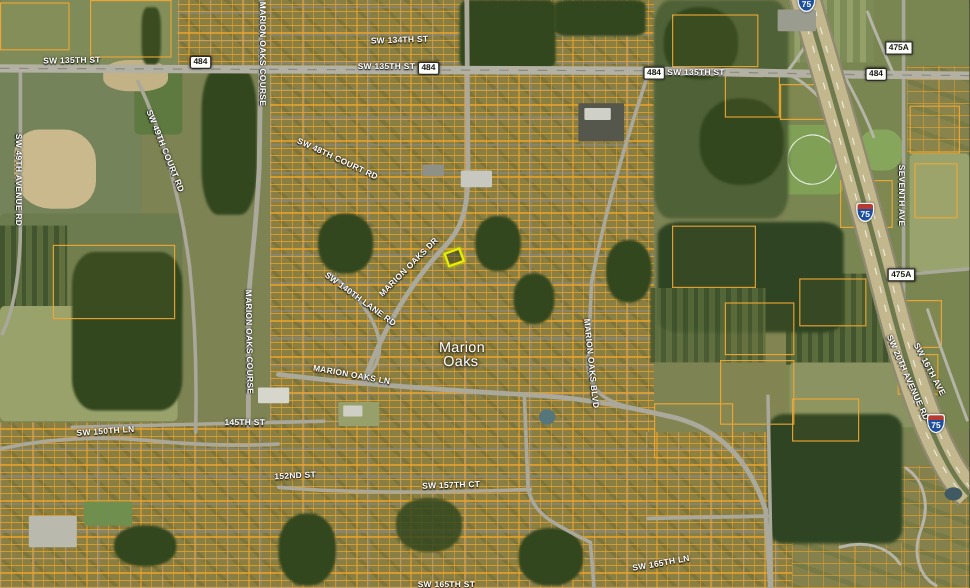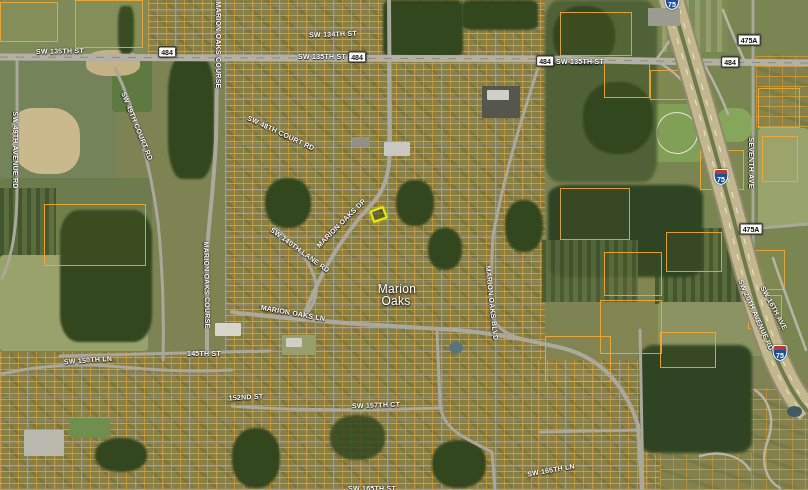--- a/index.html
+++ b/index.html
@@ -27,21 +27,21 @@
   .woods2{background:#2e4423;border-radius:12%;filter:blur(1.5px);}
   .field{border-radius:4px;}
   .grove{background-image:repeating-linear-gradient(90deg,#42552e 0 4px,#5a6c3c 4px 9px);}
   .grove-pale{background-image:repeating-linear-gradient(90deg,#93a06a 0 5px,#7d8c57 5px 11px);}
   .outline{border:1px solid rgba(242,168,50,.9);background:rgba(255,200,80,.04);}
   .bldg{border-radius:1px;}
   
   .lbl{font-size:7px;font-weight:bold;color:#fff;letter-spacing:.25px;white-space:nowrap;
        text-shadow:0 0 2px rgba(0,0,0,.95),0 1px 1px rgba(0,0,0,.8);transform-origin:center;}
   .lbl.place{font-size:12px;font-weight:normal;letter-spacing:.3px;
-       text-shadow:0 0 3px rgba(0,0,0,.9),0 1px 2px rgba(0,0,0,.9);margin-left:12px;}
+       text-shadow:0 0 3px rgba(0,0,0,.9),0 1px 2px rgba(0,0,0,.9);}
   .shield-route{background:#fdfdf8;border:1px solid #2b2b2b;border-radius:2px;color:#111;
        font-size:7px;font-weight:bold;line-height:9px;padding:0 2px;white-space:nowrap;
        box-shadow:0 0 2px rgba(0,0,0,.6);}
   .shield-rect{border-radius:1px;}
   .shield-i{width:15px;height:16px;border-radius:3px 3px 55% 55%/3px 3px 70% 70%;
        background:linear-gradient(#b63a2f 0 4px,#1d4f9e 4px);border:1px solid #f4f4f4;
        color:#fff;font-size:7px;font-weight:bold;text-align:center;line-height:19px;
        box-shadow:0 0 2px rgba(0,0,0,.6);}
   .hl-parcel{border:2px solid #e6f000;background:rgba(20,40,10,.35);
        box-shadow:0 0 3px rgba(230,240,0,.8);}

